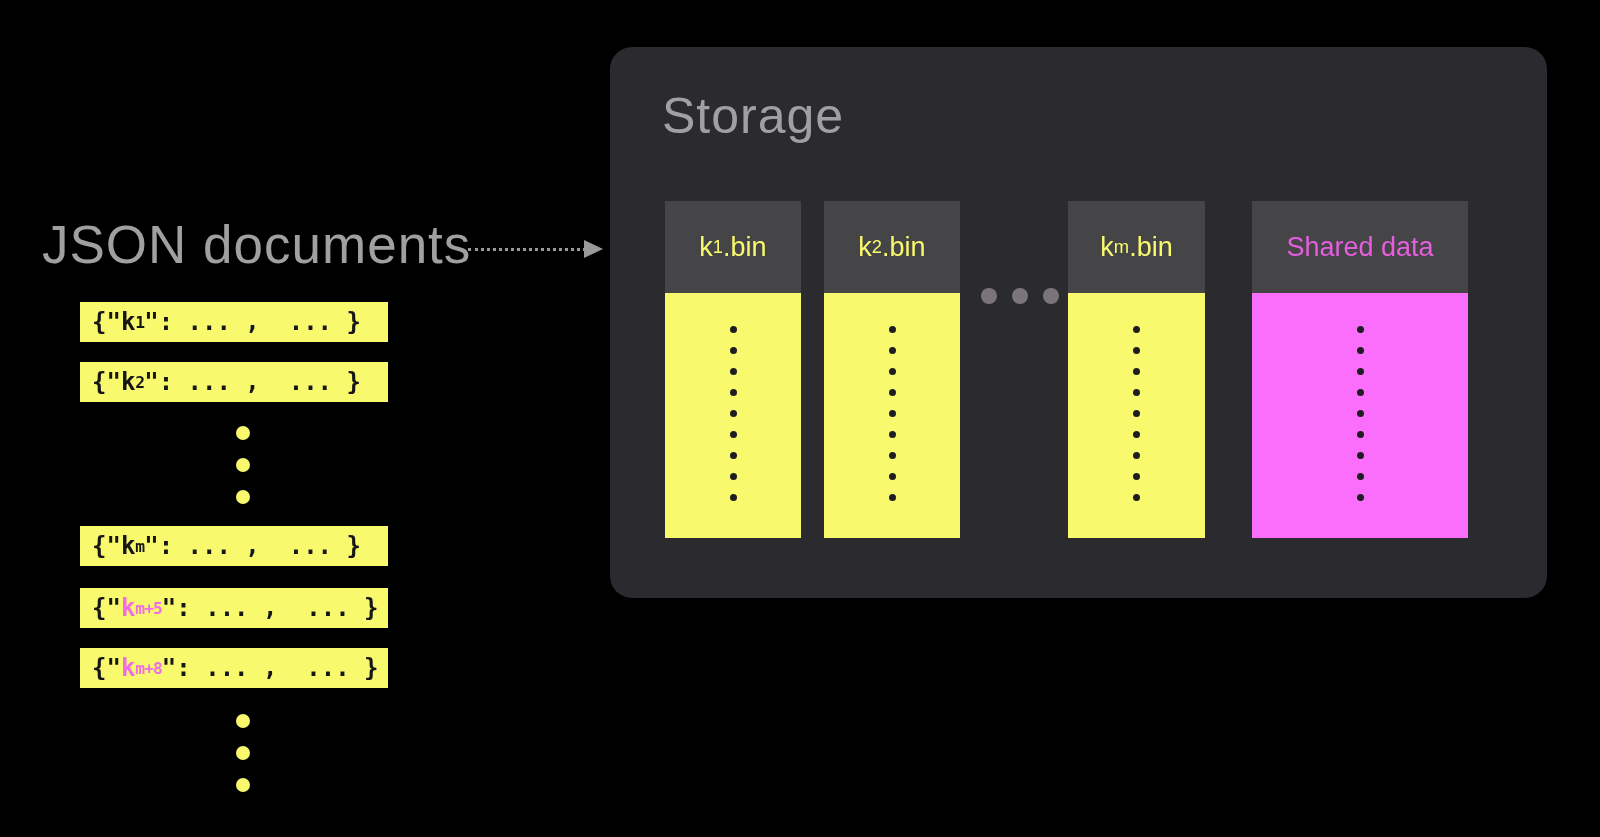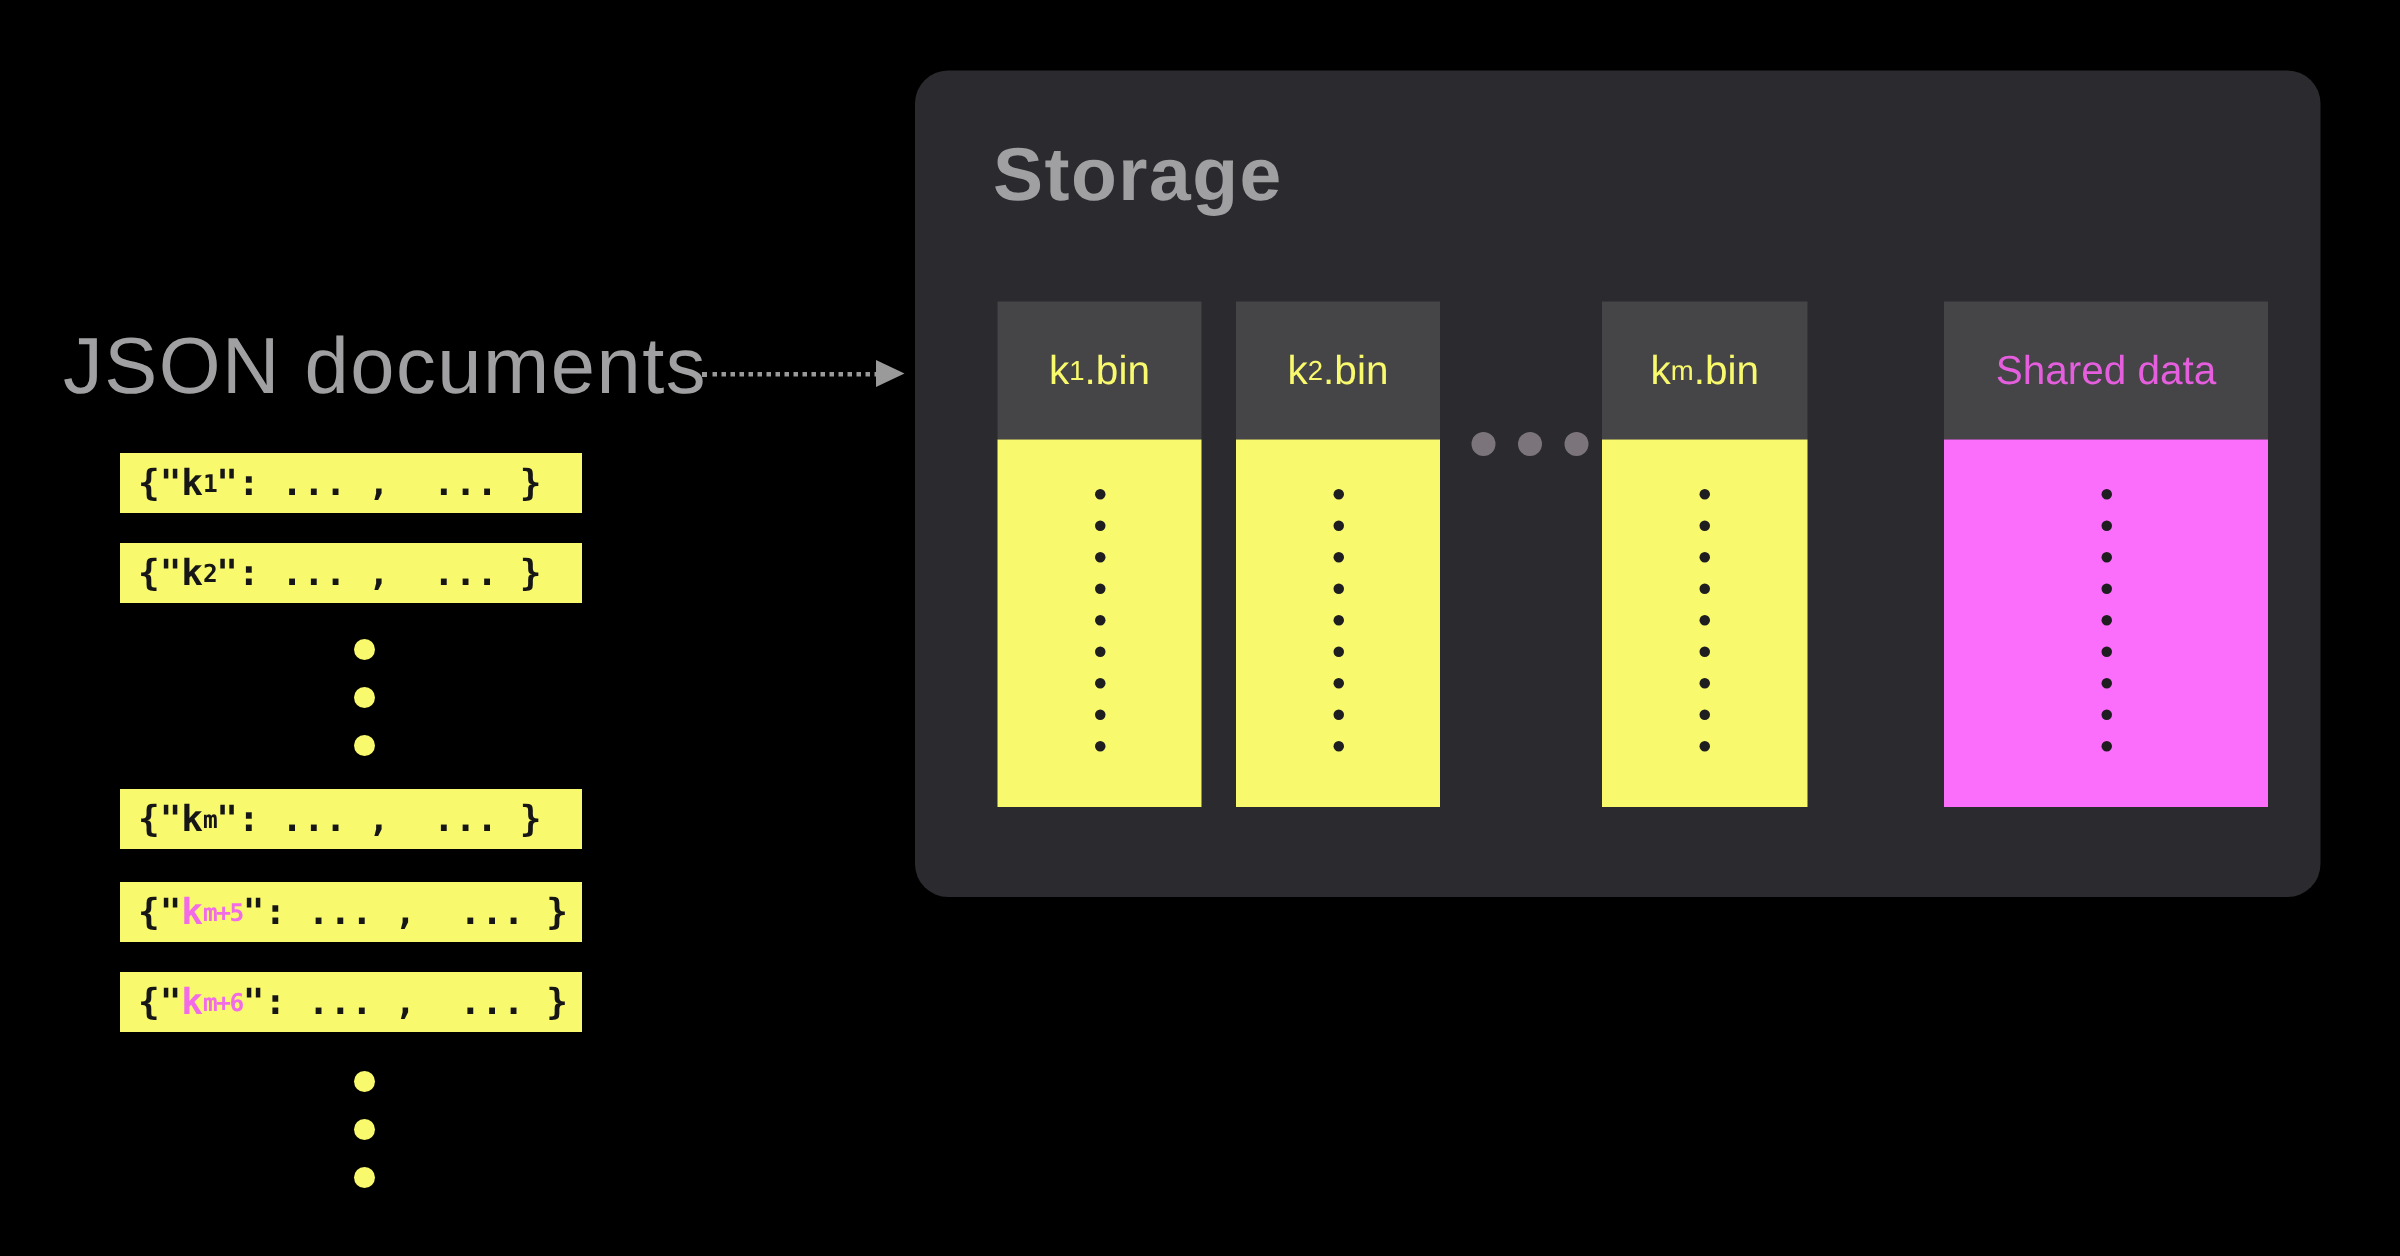--- a/index.html
+++ b/index.html
@@ -29,26 +29,26 @@
   .row-1{top:302px;} .row-2{top:362px;} .row-m{top:526px;}
   .row-m1{top:588px;} .row-m2{top:648px;}
 
   .vdots{position:absolute;display:flex;flex-direction:column;gap:18px;align-items:center;}
   .vdots .dot{width:14px;height:14px;border-radius:50%;background:var(--yellow);}
   .vdots-top{left:236px;top:426px;}
   .vdots-bottom{left:236px;top:714px;}
 
   .storage-panel{position:absolute;left:610px;top:47px;width:937px;height:551px;
     background:var(--panel);border-radius:22px;}
-  .storage-title{position:absolute;left:52px;top:40px;font-size:50px;font-weight:700;
+  .storage-title{position:absolute;left:52px;top:40px;font-size:50px;font-weight:400;
     letter-spacing:1px;color:var(--gray-text);}
 
   .bin-col{position:absolute;top:154px;}
   .bin-col-1{left:55px;width:136px;} .bin-col-2{left:214px;width:136px;}
-  .bin-col-m{left:458px;width:137px;} .bin-col-shared{left:686px;width:216px;}
+  .bin-col-m{left:458px;width:137px;} .bin-col-shared{left:642px;width:216px;}
   .bin-header{height:92px;background:var(--header-box);display:flex;align-items:center;
     justify-content:center;font-size:27px;white-space:pre;}
   .bin-header.yellow-label{color:var(--yellow);}
   .bin-header.magenta-label{color:var(--magenta-text);}
   .bin-header .sub{font-size:0.68em;vertical-align:-0.28em;}
   .bin-body{height:245px;display:flex;flex-direction:column;align-items:center;
     padding-top:33px;gap:14px;}
   .bin-body.yellow-body{background:var(--yellow);}
   .bin-body.magenta-body{background:var(--magenta);}
   .bin-body .dot{width:7px;height:7px;border-radius:50%;background:var(--dot-dark);flex:none;}
@@ -71,21 +71,21 @@
 <div class="vdots vdots-top">
     <span class="dot"></span>
     <span class="dot"></span>
     <span class="dot"></span>
   </div>
 
 <div class="doc-row row-m"><span>{"</span><span>k</span><span class="sub">m</span><span>": ... ,  ... }</span></div>
 
 <div class="doc-row row-m1"><span>{"</span><span class="pink">k</span><span class="sub pink">m+5</span><span>": ... ,  ... }</span></div>
 
-<div class="doc-row row-m2"><span>{"</span><span class="pink">k</span><span class="sub pink">m+6</span><span>": ... ,  ... }</span></div>
+<div class="doc-row row-m2"><span>{"</span><span class="pink">k</span><span class="sub pink">m+8</span><span>": ... ,  ... }</span></div>
 
 <div class="vdots vdots-bottom">
     <span class="dot"></span>
     <span class="dot"></span>
     <span class="dot"></span>
   </div>
 
 <div class="storage-panel">
   <div class="storage-title">Storage</div>
 

